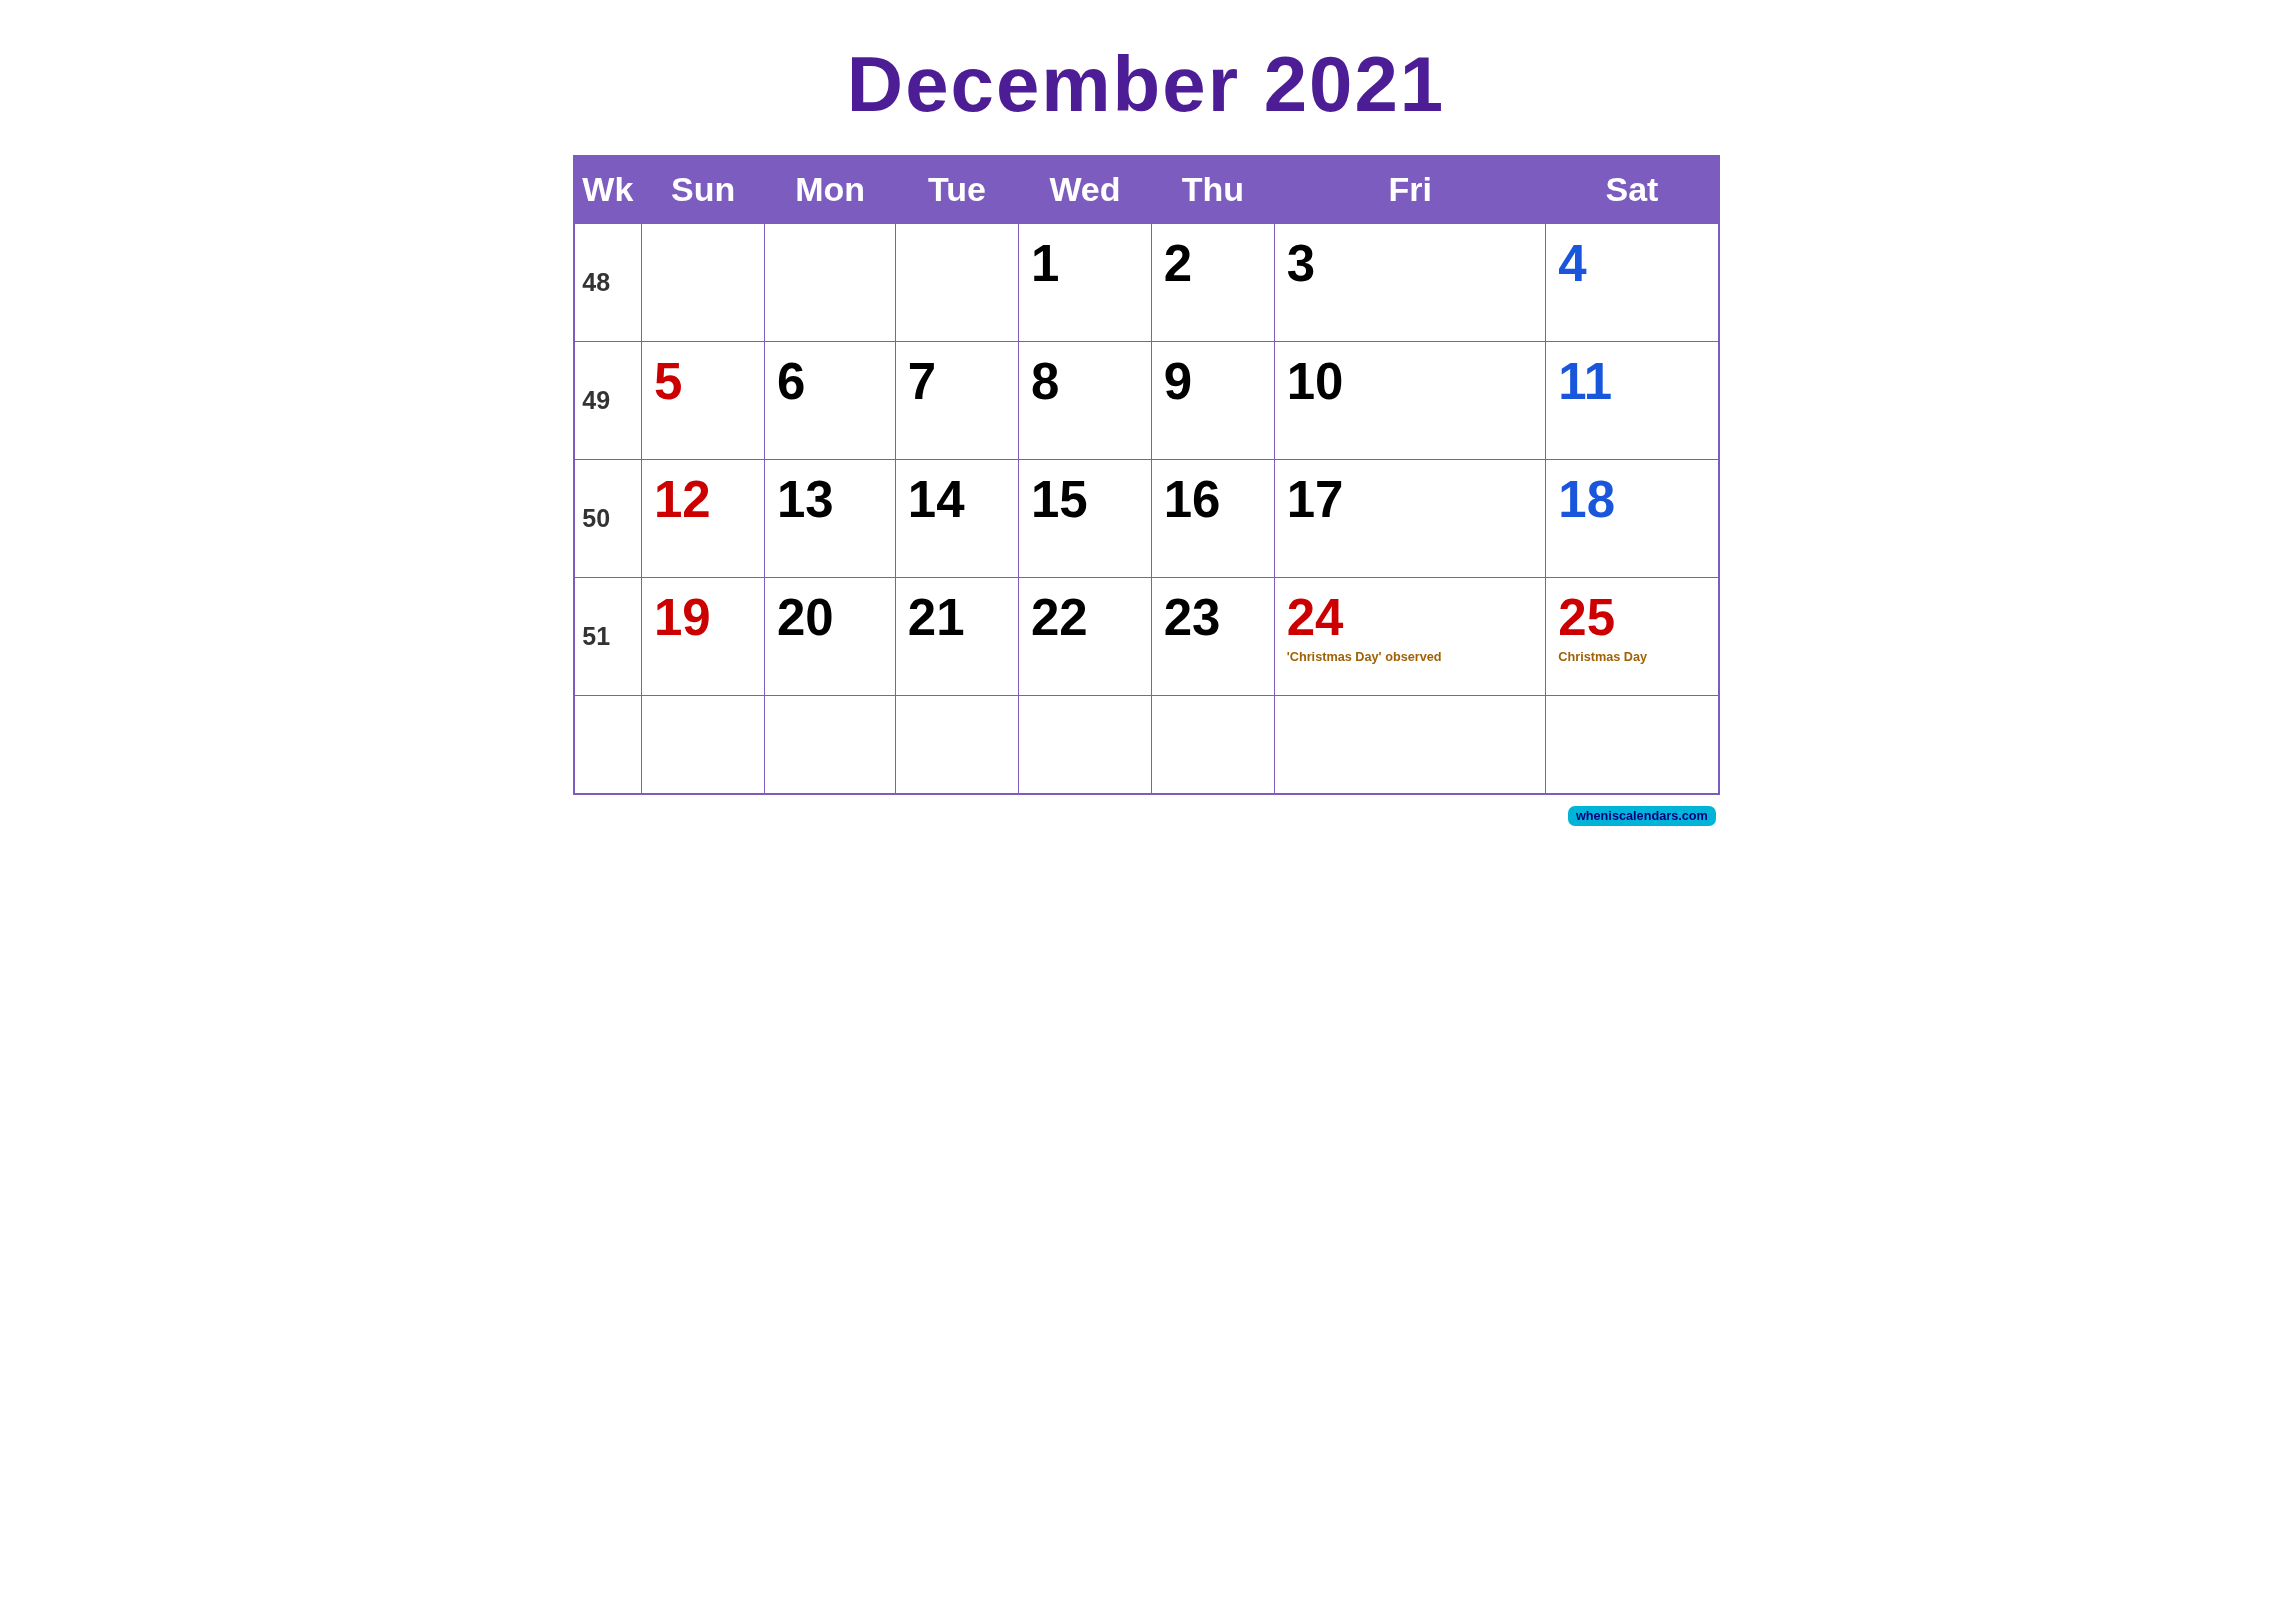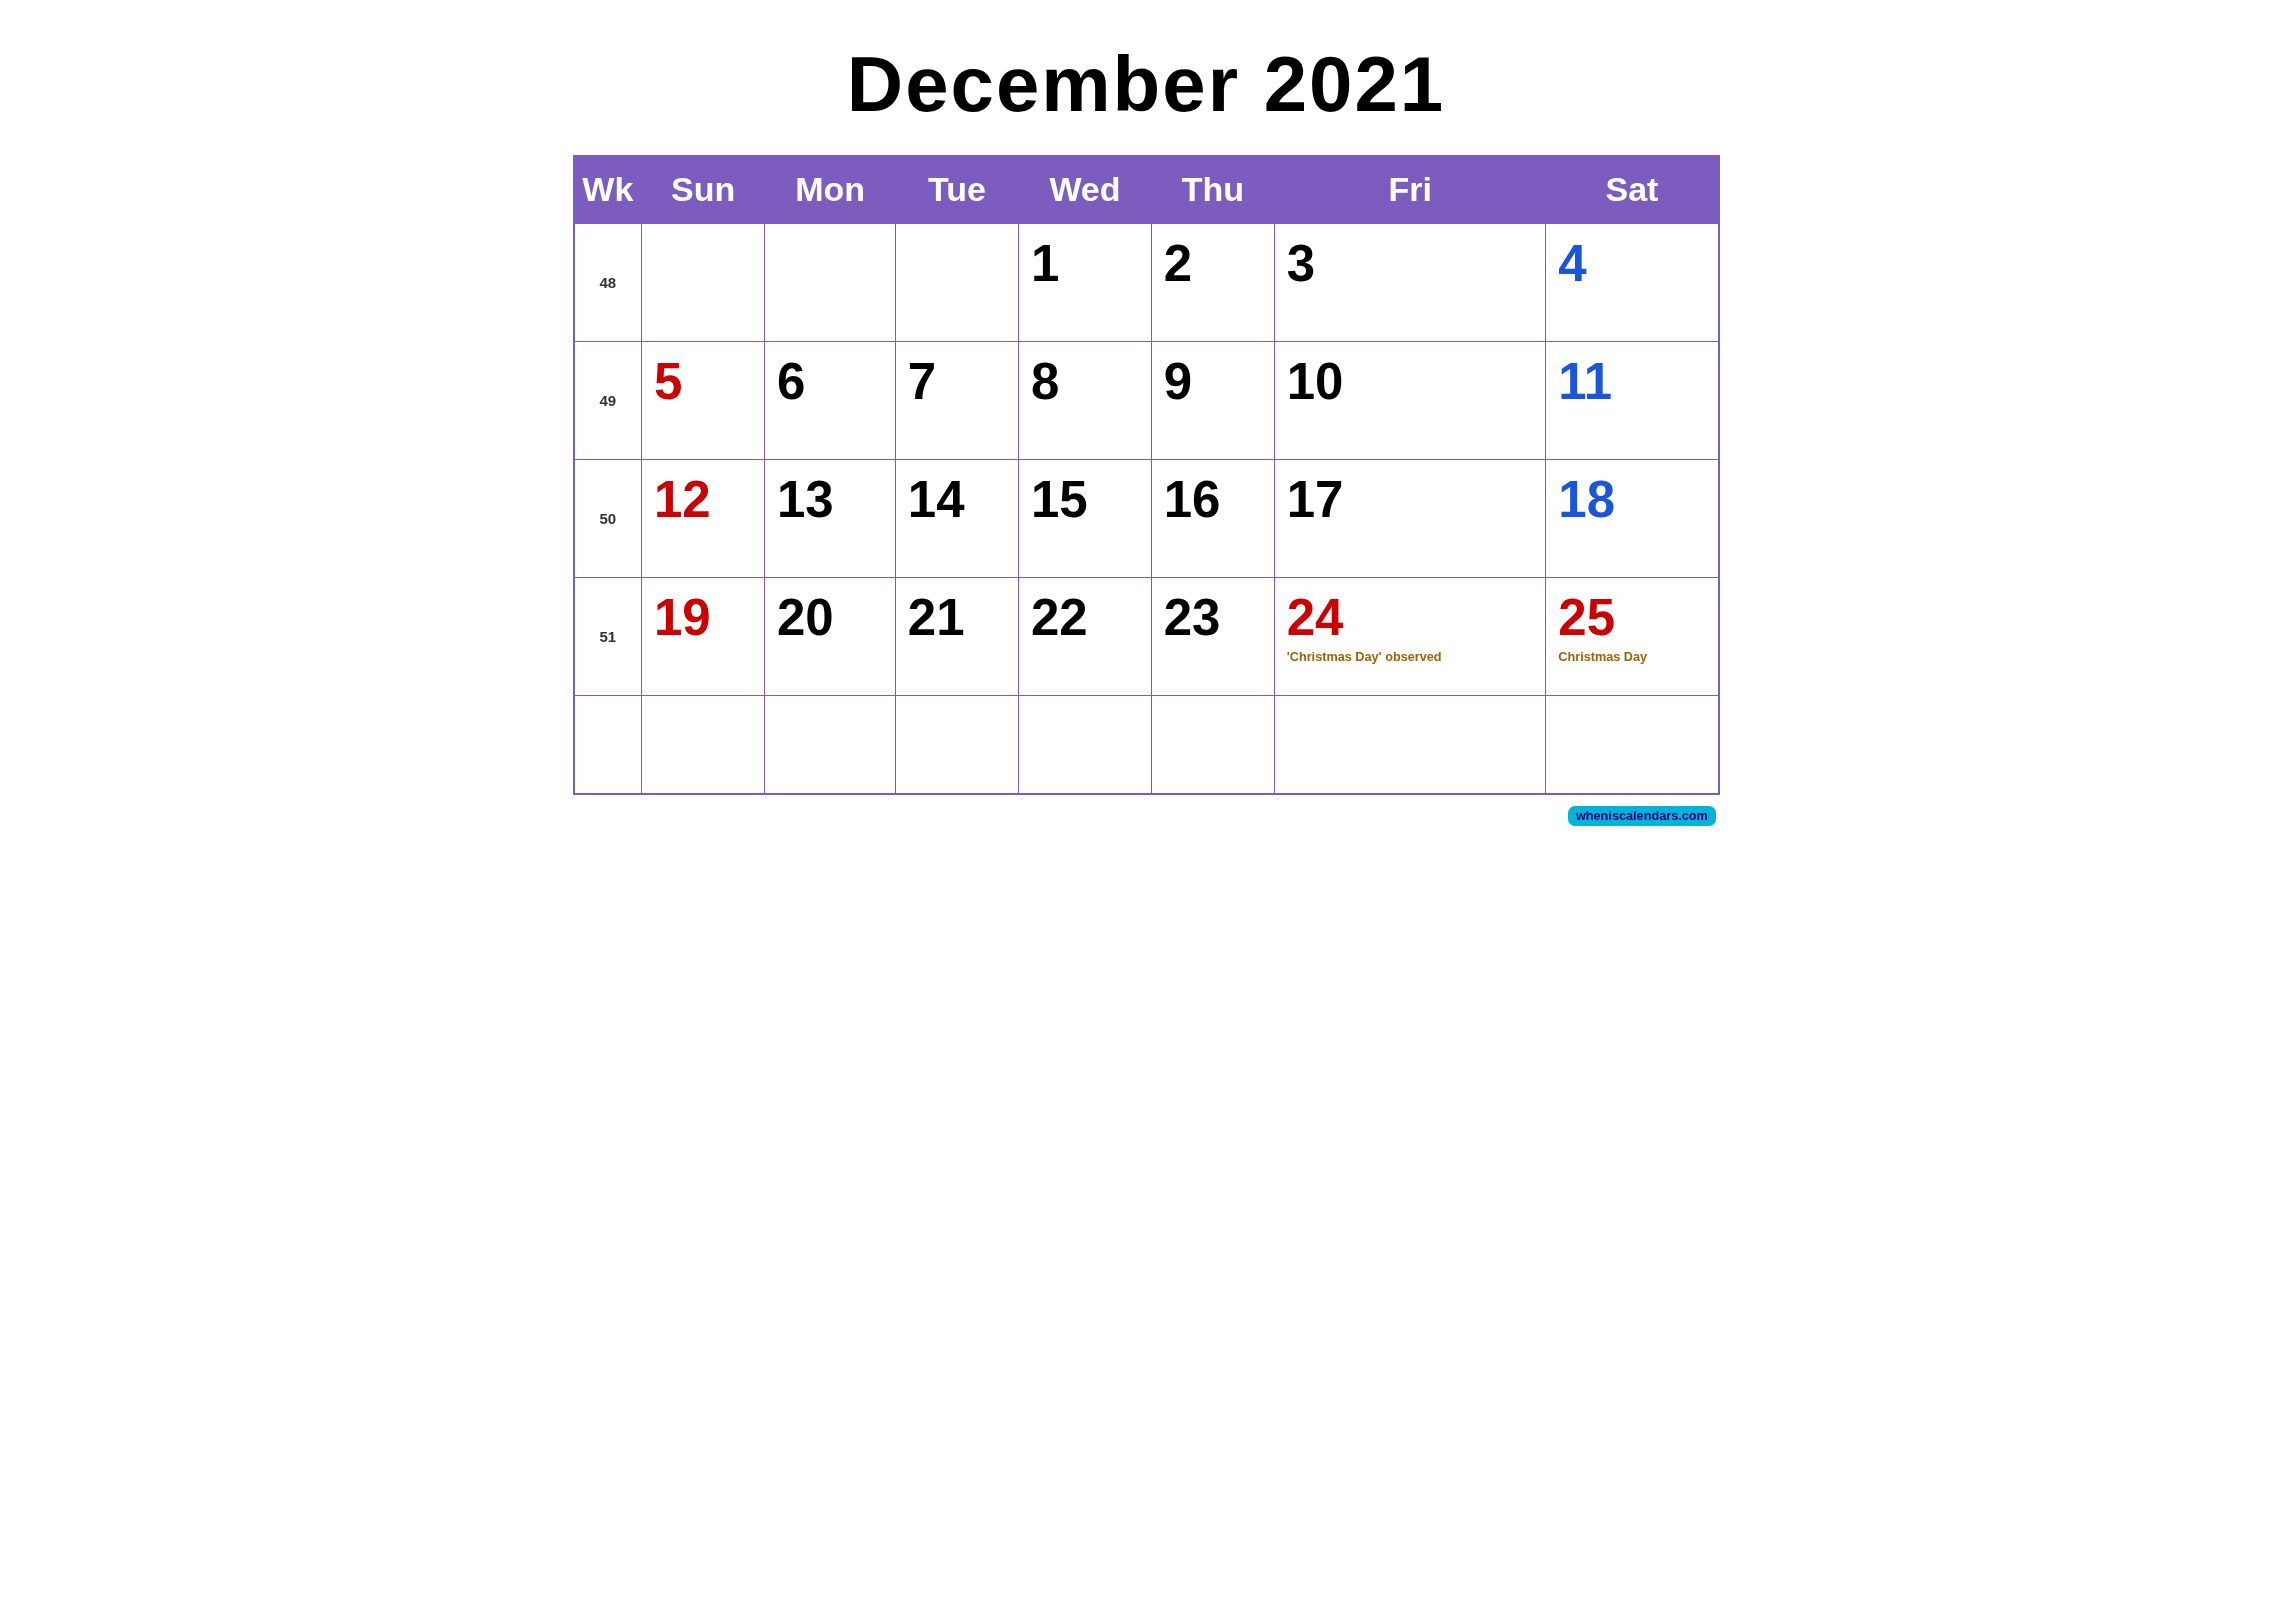--- a/index.html
+++ b/index.html
@@ -22,21 +22,21 @@
     .page-container {
       width: 100%;
       max-width: 1147px;
       background: #fff;
     }
 
     .calendar-title {
       text-align: center;
       font-size: 78px;
       font-weight: 900;
-      color: #000000;
+      color: #4c1d95;
       padding: 19.6px 0 24.5px 0;
       letter-spacing: 2px;
       font-family: Arial Black, Arial, sans-serif;
     }
 
     .calendar-table {
       width: 100%;
       border-collapse: collapse;
       border: 2px solid #7c5cbf;
     }
@@ -50,22 +50,22 @@
       background-color: #7c5cbf;
       color: #ffffff;
       text-align: center;
       font-size: 34px;
       font-weight: 900;
       padding: 13.7px 7.8px;
       font-family: Arial Black, Arial, sans-serif;
     }
 
     .week-cell {
-      text-align: center;
-      font-size: 15px;
+      text-align: left;
+      font-size: 25px;
       font-weight: 700;
       color: #333;
       padding: 9.8px 7.8px;
       width: 59px;
       vertical-align: middle;
     }
 
     .day-cell {
       text-align: left;
       vertical-align: top;

